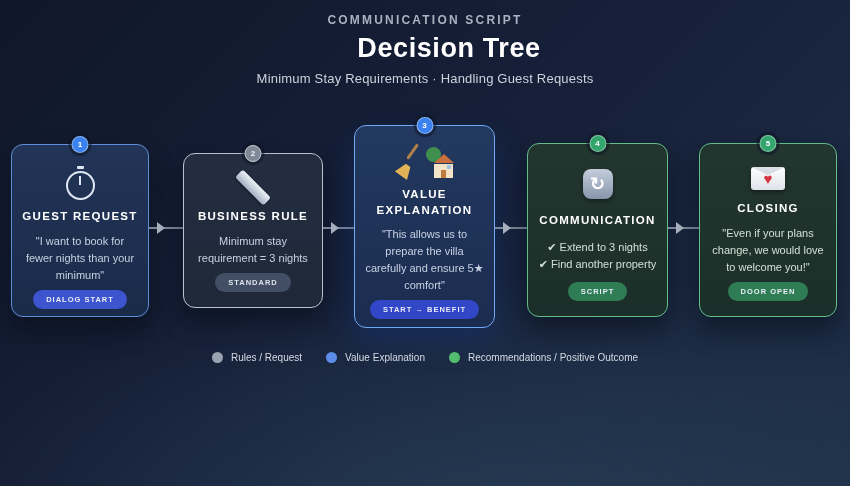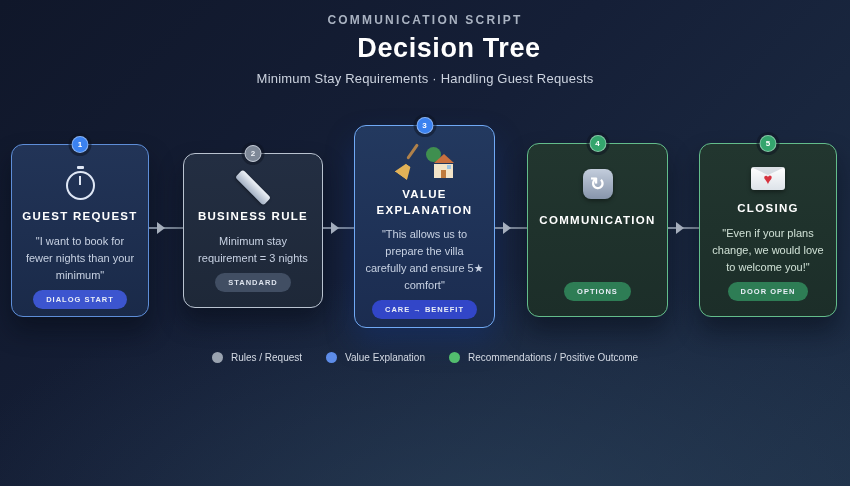--- a/index.html
+++ b/index.html
@@ -157,36 +157,38 @@
       <span class="ic-house">
         <span class="tree"></span>
         <span class="base"></span>
         <span class="roof"></span>
         <span class="door"></span>
         <span class="window"></span>
       </span>
     </div>
     <h2 class="card-title">VALUE EXPLANATION</h2>
     <p class="card-body">"This allows us to prepare the villa carefully and ensure 5★ comfort"</p>
-    <div class="pill">CARE → BENEFIT</div>
+    <div class="pill">START → BENEFIT</div>
   </section>
 
   <div class="connector conn3">
     <span class="arrow-head"></span>
   </div>
 
   <section class="card c4 theme-green">
     <div class="badge-num">4</div>
     <div class="icon-wrap">
       <span class="ic-refresh">
           <i>↻</i>
         </span>
     </div>
     <h2 class="card-title">COMMUNICATION</h2>
-    <div class="pill">OPTIONS</div>
+    <p class="card-body">✔ Extend to 3 nights
+✔ Find another property</p>
+    <div class="pill">SCRIPT</div>
   </section>
 
   <div class="connector conn4">
     <span class="arrow-head"></span>
   </div>
 
   <section class="card c5 theme-green">
     <div class="badge-num">5</div>
     <div class="icon-wrap">
       <span class="ic-envelope">

